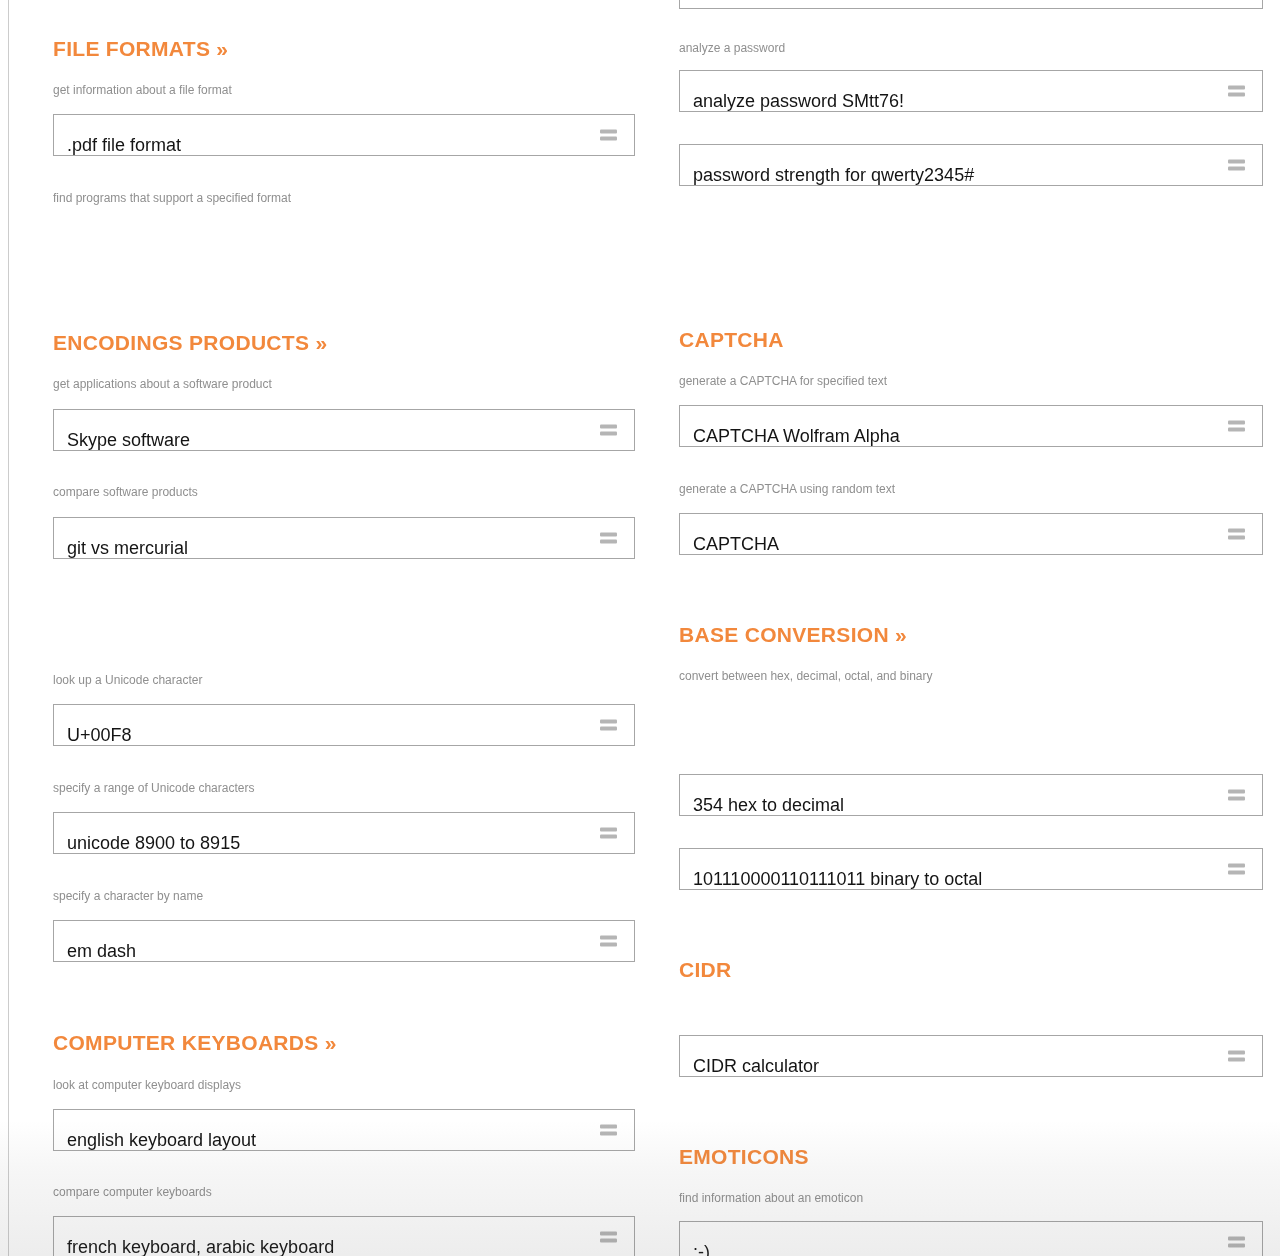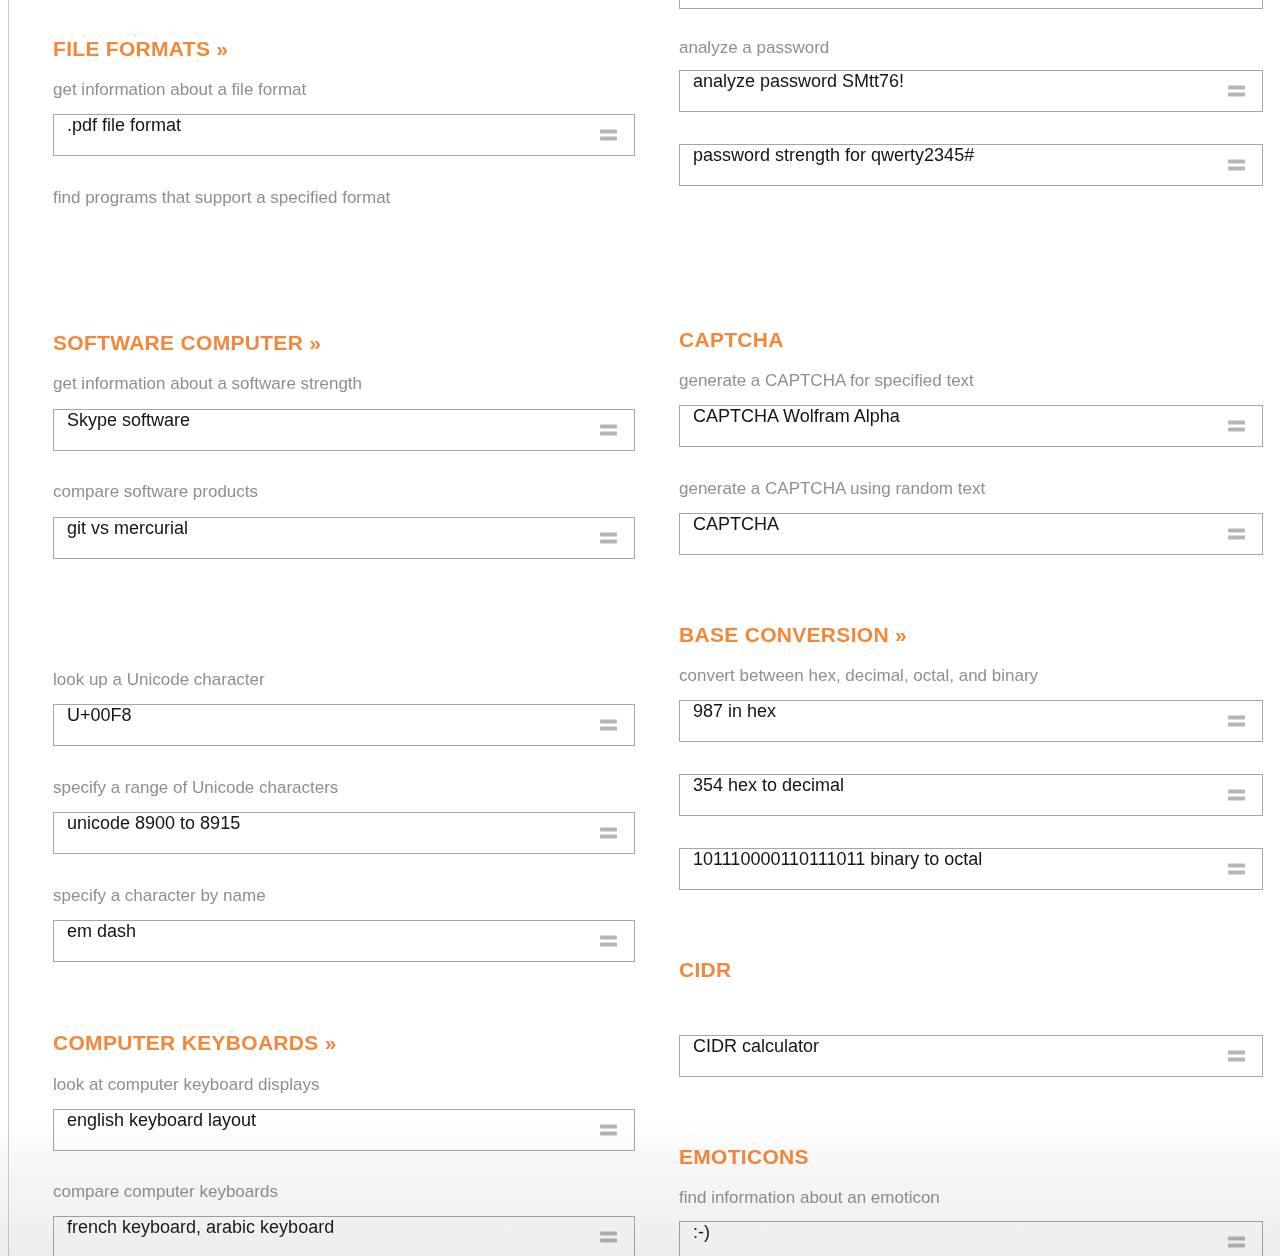--- a/index.html
+++ b/index.html
@@ -14,26 +14,26 @@
   .col-left{left:53px;width:582px;}
   .col-right{left:679px;width:584px;}
   .sec-h{
     position:absolute;left:0;margin:0;
     font-size:21px;font-weight:bold;letter-spacing:0.3px;
     color:#f2883c;line-height:25px;white-space:nowrap;
   }
   .sec-h.linked{cursor:pointer;}
   .ex-label{
     position:absolute;left:0;
-    font-size:17px;color:#8f8f8f;line-height:20px;white-space:nowrap;
+    font-size:12px;color:#8f8f8f;line-height:20px;white-space:nowrap;
   }
   .qbox{
     position:absolute;left:0;right:0;height:40px;
     background:#ffffff;border:1px solid #a6a6a6;
-    display:flex;align-items:flex-start;cursor:pointer;
+    display:flex;align-items:flex-end;cursor:pointer;
   }
   .qtext{
     padding-left:13px;font-size:18px;color:#141414;line-height:20px;white-space:nowrap;
   }
   .eq{
     position:absolute;right:17px;top:50%;transform:translateY(-50%);
     display:flex;flex-direction:column;gap:3px;cursor:pointer;
   }
   .eq i{display:block;width:17px;height:4px;background:#b5b5b5;border-radius:1px;}
   .bottom-fade{
@@ -54,22 +54,22 @@
     <div class="ex-label" style="top:80px">get information about a file format</div>
     <div class="qbox" style="top:114px">
       <span class="qtext">.pdf file format</span>
       <span class="eq">
           <i></i>
           <i></i>
         </span>
     </div>
     <div class="ex-label" style="top:188px">find programs that support a specified format</div>
 
-    <h2 class="sec-h linked" style="top:330px">SOFTWARE COMPUTER »</h2>
-    <div class="ex-label" style="top:374px">get information about a software strength</div>
+    <h2 class="sec-h linked" style="top:330px">ENCODINGS PRODUCTS »</h2>
+    <div class="ex-label" style="top:374px">get applications about a software product</div>
     <div class="qbox" style="top:409px">
       <span class="qtext">Skype software</span>
       <span class="eq">
           <i></i>
           <i></i>
         </span>
     </div>
     <div class="ex-label" style="top:482px">compare software products</div>
     <div class="qbox" style="top:517px">
       <span class="qtext">git vs mercurial</span>
@@ -158,27 +158,20 @@
     <div class="qbox" style="top:513px">
       <span class="qtext">CAPTCHA</span>
       <span class="eq">
           <i></i>
           <i></i>
         </span>
     </div>
 
     <h2 class="sec-h linked" style="top:622px">BASE CONVERSION »</h2>
     <div class="ex-label" style="top:666px">convert between hex, decimal, octal, and binary</div>
-    <div class="qbox" style="top:700px">
-      <span class="qtext">987 in hex</span>
-      <span class="eq">
-          <i></i>
-          <i></i>
-        </span>
-    </div>
     <div class="qbox" style="top:774px">
       <span class="qtext">354 hex to decimal</span>
       <span class="eq">
           <i></i>
           <i></i>
         </span>
     </div>
     <div class="qbox" style="top:848px">
       <span class="qtext">101110000110111011 binary to octal</span>
       <span class="eq">

